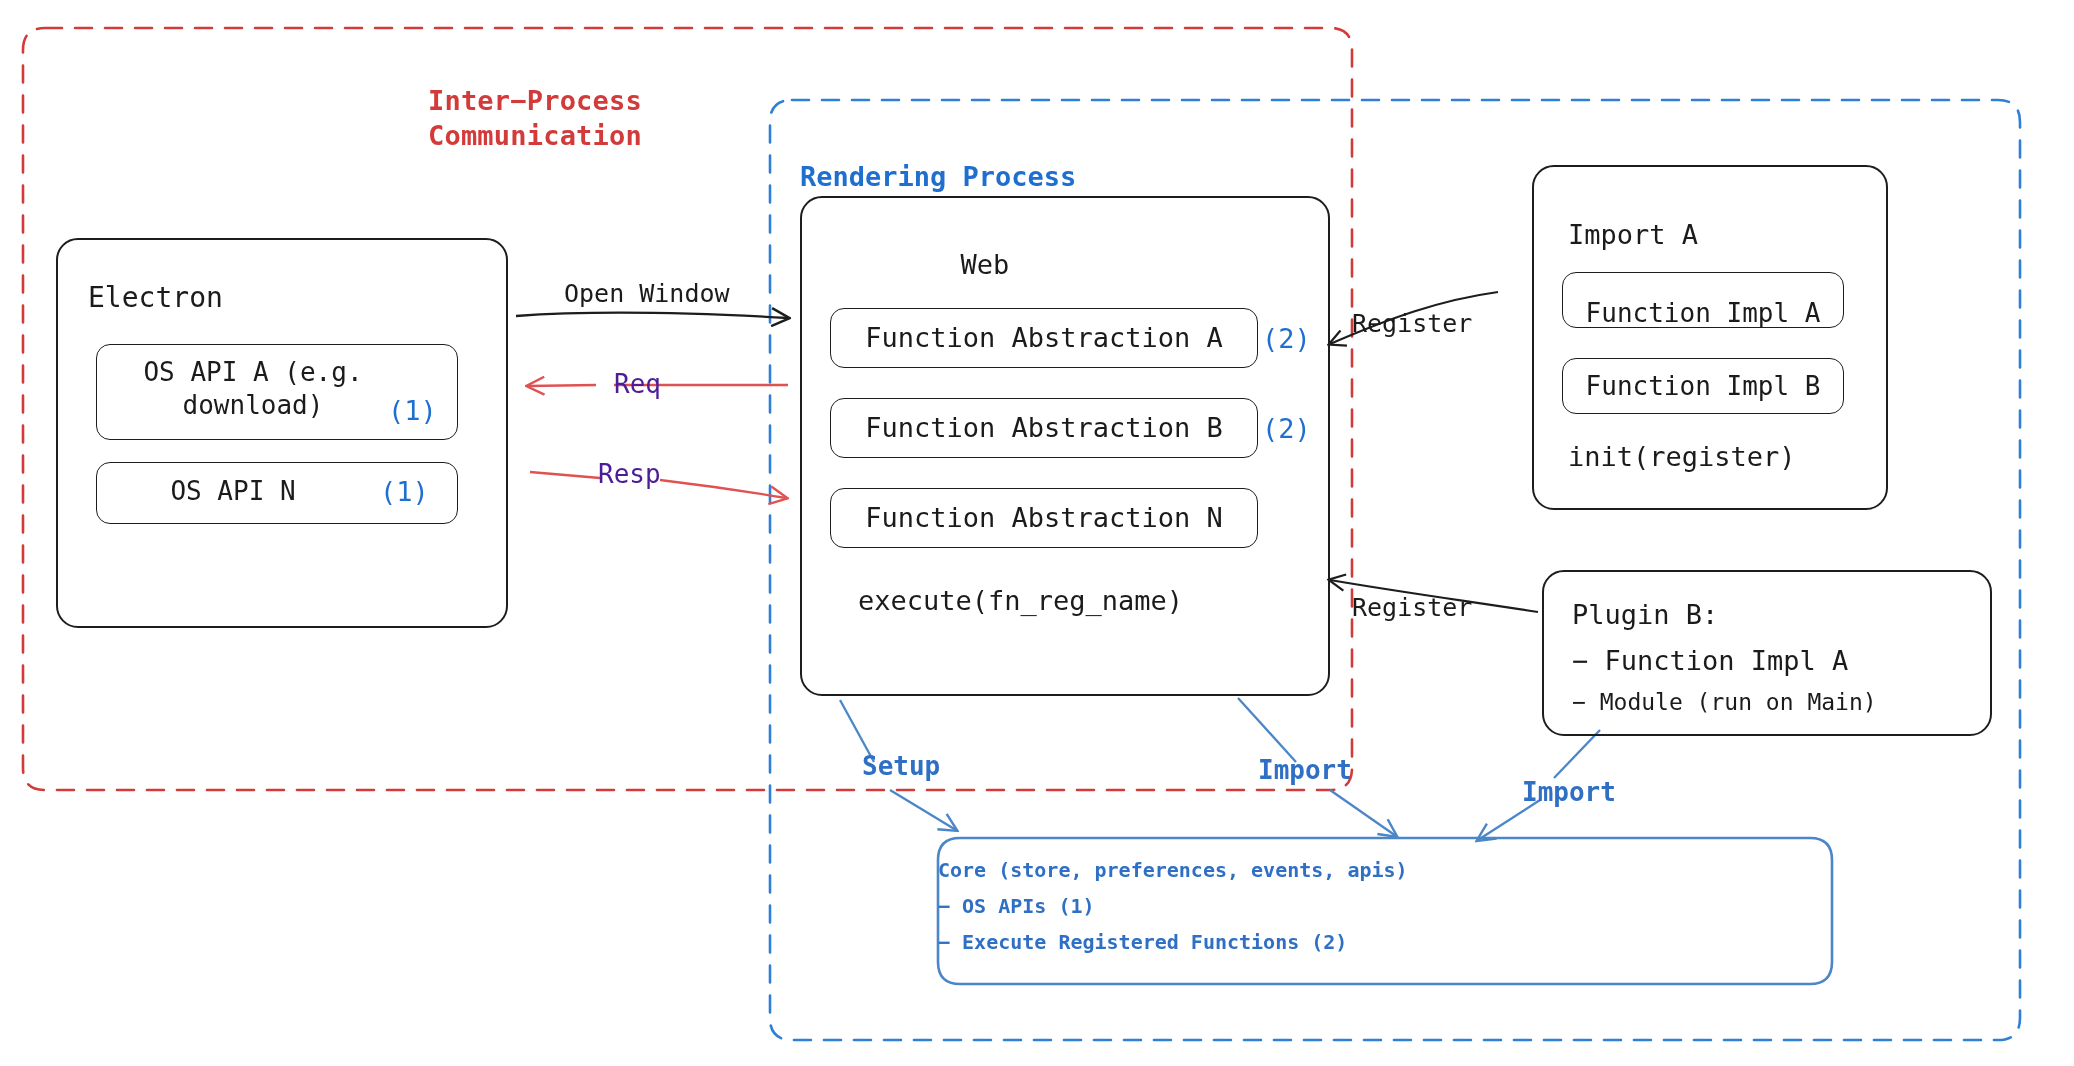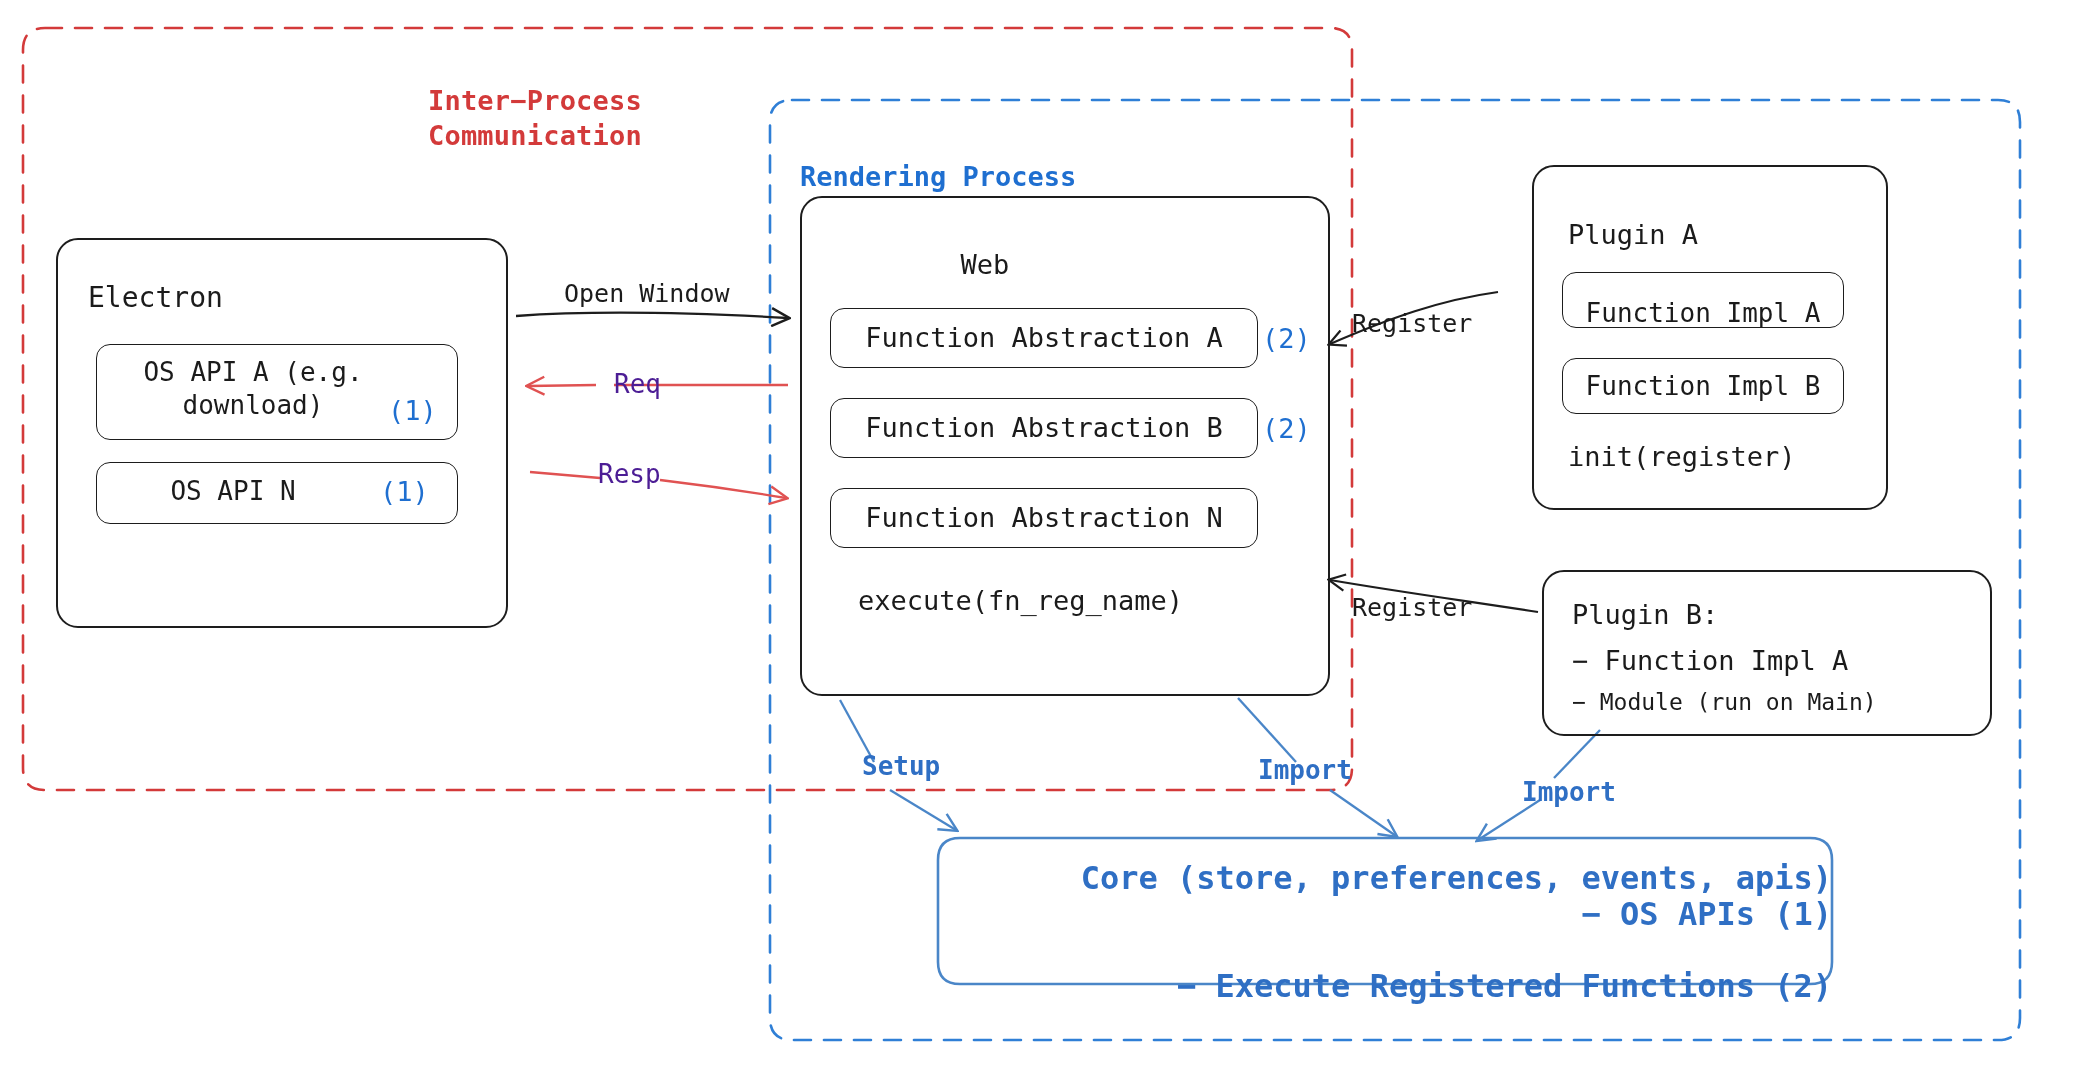--- a/index.html
+++ b/index.html
@@ -10,21 +10,21 @@
   .txt{position:absolute;box-sizing:border-box;white-space:pre;line-height:1.28;}
 
   
   .box{border:2.2px solid #1d1d1d;border-radius:22px;background:transparent;}
   .box.inner{border-width:1.8px;border-radius:14px;}
 
   .label-blk{color:#1b1b1b;font-size:26px;}
   .label-red{color:#d33a3a;font-size:27px;font-weight:600;letter-spacing:.2px;}
   .label-blu{color:#1f6fd0;font-size:27px;font-weight:600;}
   .marker-blu{color:#1f6fd0;font-size:27px;}
-  .core-txt{color:#2f6fc4;font-size:32px;font-weight:700;text-align:right;}
+  .core-txt{color:#2f6fc4;font-size:20px;font-weight:700;text-align:left;}
   .arrow-lbl-blk{color:#1b1b1b;font-size:25px;}
   .arrow-lbl-red{color:#4c1d95;font-size:26px;font-weight:400;}
   .arrow-lbl-blu{color:#2f6fc4;font-size:26px;font-weight:700;}
   .ctr{text-align:center;}
 </style>
 </head>
 <body>
 
 <svg id="canvas" viewBox="0 0 2074 1066" xmlns="http://www.w3.org/2000/svg">
   <defs>
@@ -116,38 +116,38 @@
 <div class="node box inner" style="left:830px;top:398px;width:428px;height:60px;"></div>
 <div class="txt label-blk ctr" style="left:838px;top:411px;width:412px;font-size:27px;">Function Abstraction B</div>
 <div class="txt marker-blu" style="left:1262px;top:412px;width:70px;">(2)</div>
 
 <div class="node box inner" style="left:830px;top:488px;width:428px;height:60px;"></div>
 <div class="txt label-blk ctr" style="left:838px;top:501px;width:412px;font-size:27px;">Function Abstraction N</div>
 
 <div class="txt label-blk" style="left:842px;top:584px;width:420px;font-size:27px;margin-left:16px;">execute(fn_reg_name)</div>
 
 <div class="node box" style="left:1532px;top:165px;width:356px;height:345px;"></div>
-<div class="txt label-blk" style="left:1568px;top:218px;width:280px;font-size:27px;">Plugin A</div>
+<div class="txt label-blk" style="left:1568px;top:218px;width:280px;font-size:27px;">Import A</div>
 
 <div class="node box inner" style="left:1562px;top:272px;width:282px;height:56px;"></div>
 <div class="txt label-blk ctr" style="left:1566px;top:284px;width:274px;font-size:26px;margin-top:13px;">Function Impl A</div>
 
 <div class="node box inner" style="left:1562px;top:358px;width:282px;height:56px;"></div>
 <div class="txt label-blk ctr" style="left:1566px;top:370px;width:274px;font-size:26px;">Function Impl B</div>
 
 <div class="txt label-blk" style="left:1568px;top:440px;width:300px;font-size:27px;">init(register)</div>
 
 <div class="node box" style="left:1542px;top:570px;width:450px;height:166px;"></div>
 <div class="txt label-blk" style="left:1572px;top:598px;width:300px;font:26px/1.3 inherit;font-size:27px;">Plugin B:</div>
 <div class="txt label-blk" style="left:1572px;top:644px;width:400px;font-size:27px;">− Function Impl A</div>
 <div class="txt label-blk" style="left:1572px;top:688px;width:420px;font-size:23px;">− Module (run on Main)</div>
 
 <div class="txt core-txt" style="left:938px;top:858px;width:894px;">Core (store, preferences, events, apis)</div>
 <div class="txt core-txt" style="left:938px;top:894px;width:894px;">− OS APIs (1)</div>
-<div class="txt core-txt" style="left:938px;top:930px;width:894px;margin-top:36px;">− Execute Registered Functions (2)</div>
+<div class="txt core-txt" style="left:938px;top:930px;width:894px;">− Execute Registered Functions (2)</div>
 
 <div class="txt arrow-lbl-blk" style="left:564px;top:278px;width:280px;">Open Window</div>
 
 <div class="txt arrow-lbl-red" style="left:614px;top:368px;width:90px;">Req</div>
 
 <div class="txt arrow-lbl-red" style="left:598px;top:458px;width:100px;">Resp</div>
 
 <div class="txt arrow-lbl-blk" style="left:1352px;top:308px;width:200px;">Register</div>
 
 <div class="txt arrow-lbl-blk" style="left:1352px;top:592px;width:200px;">Register</div>

